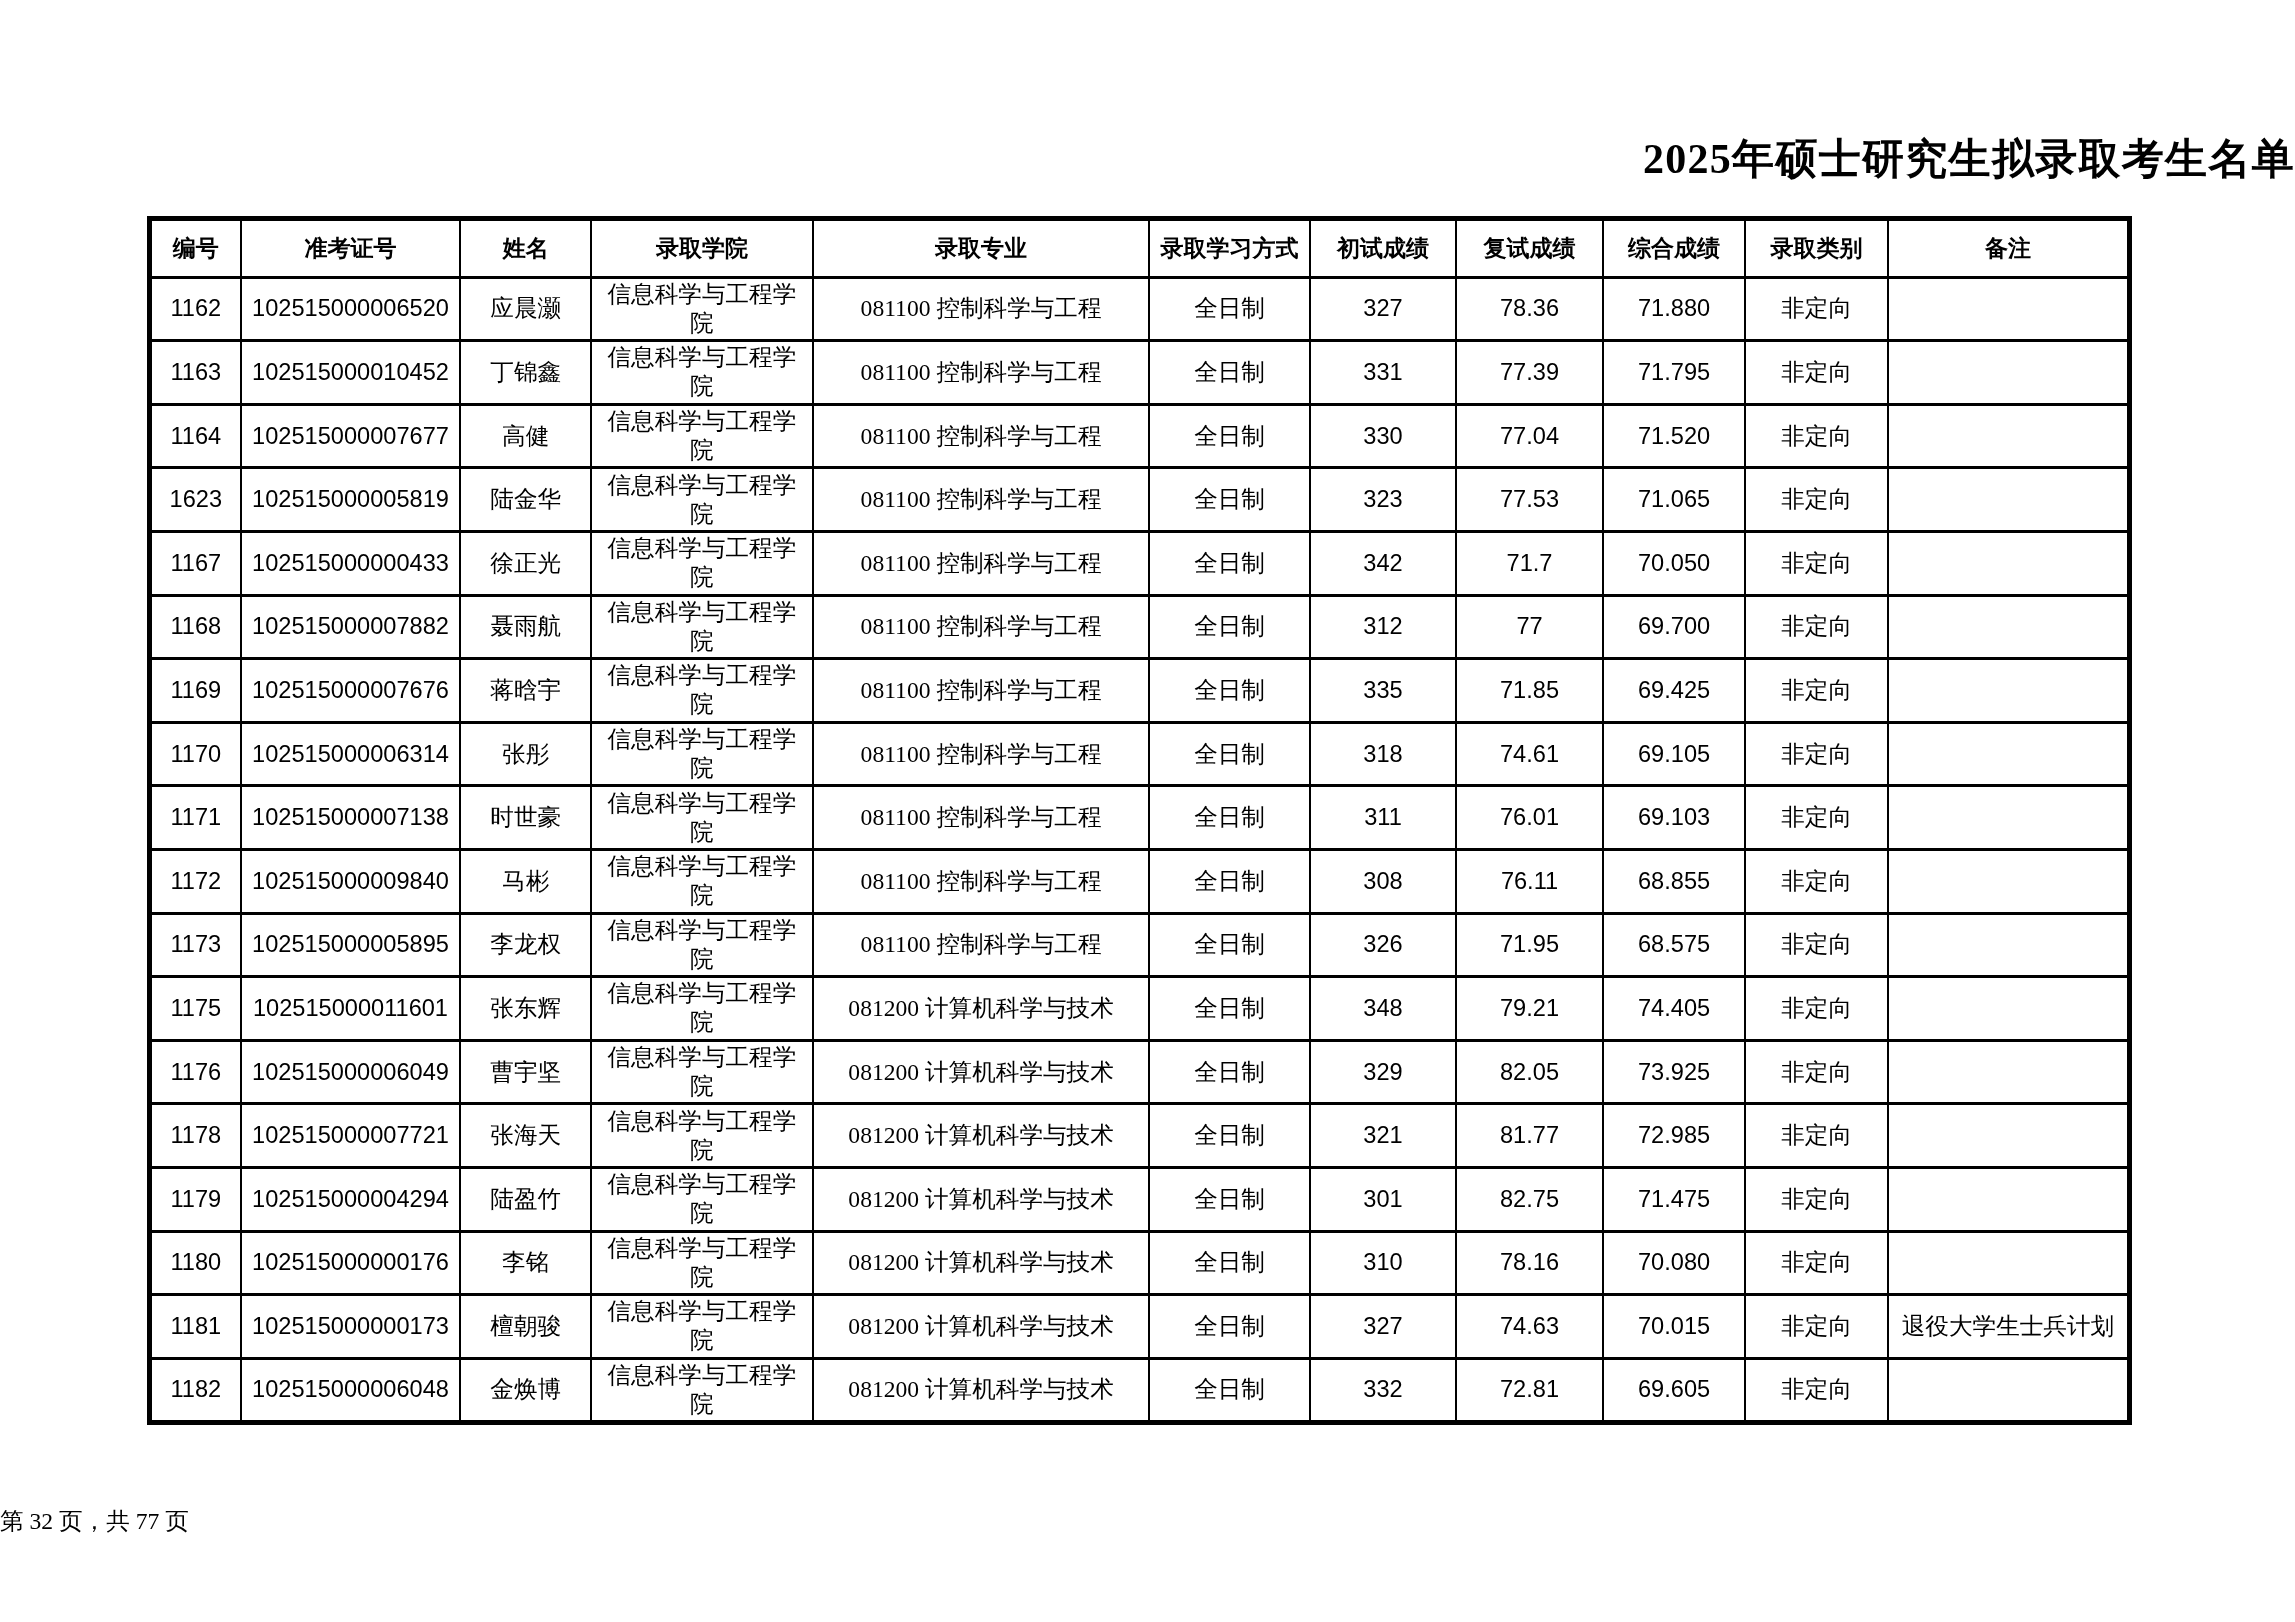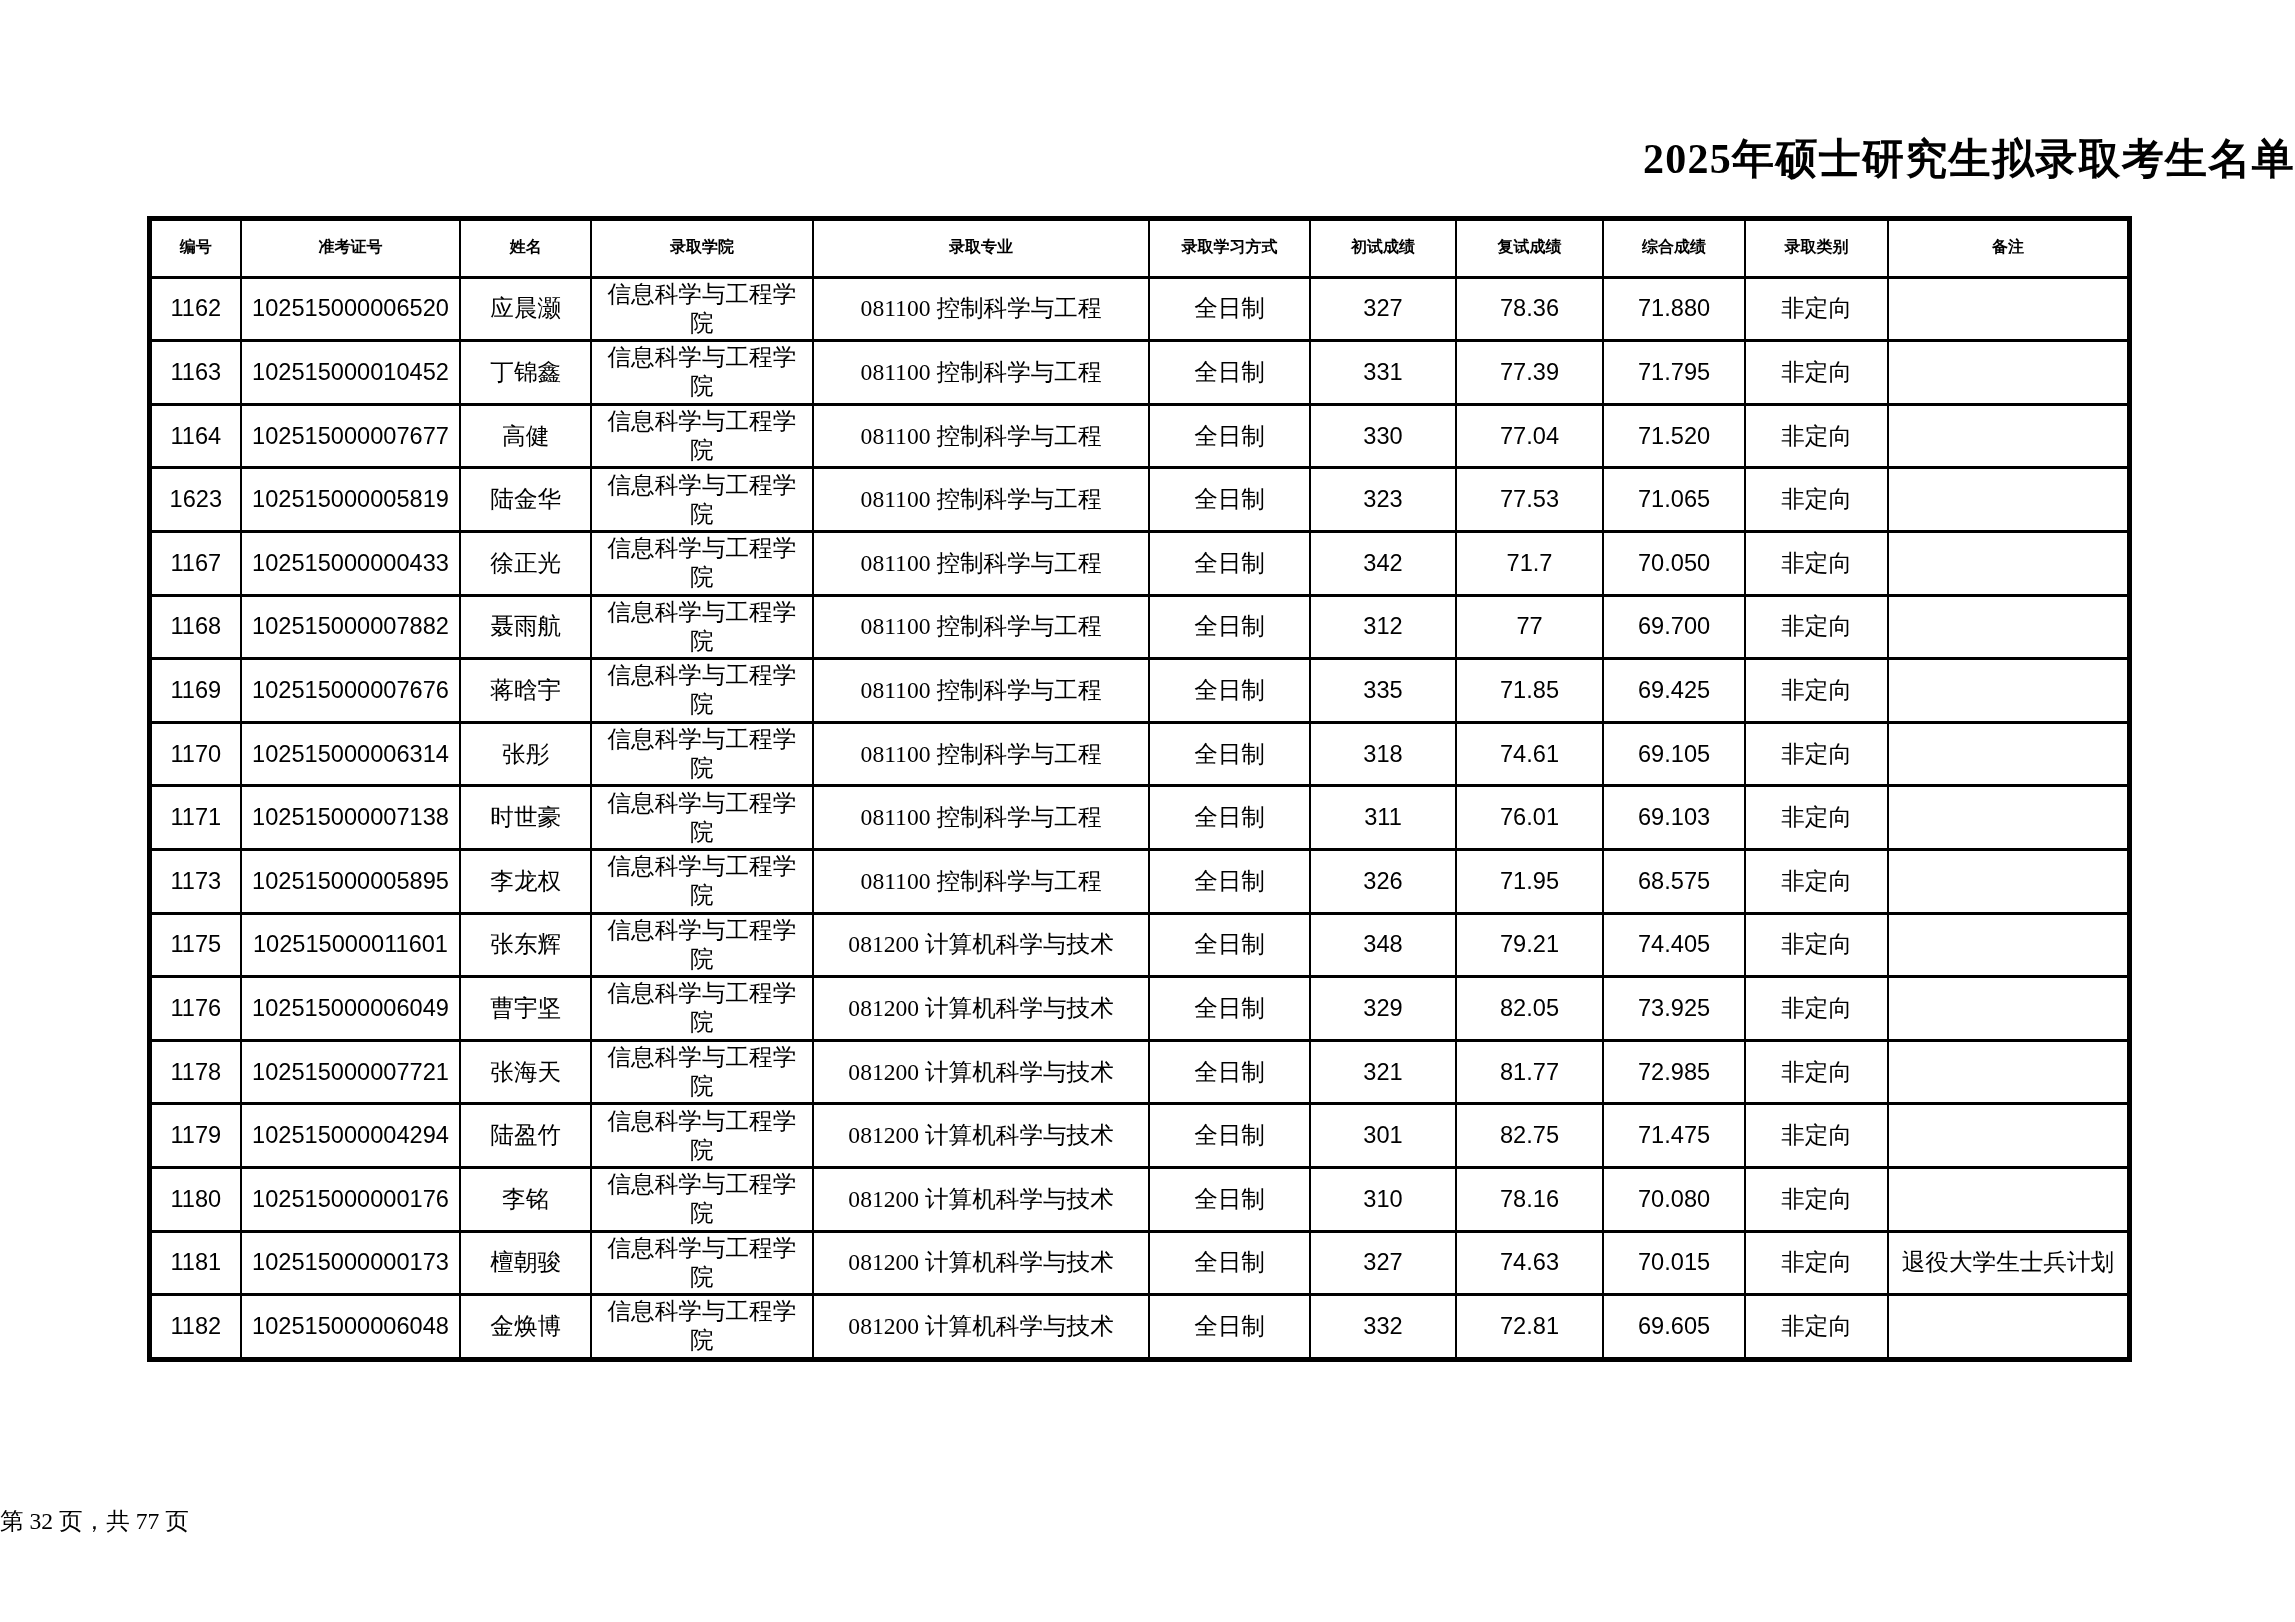--- a/index.html
+++ b/index.html
@@ -44,23 +44,23 @@
     vertical-align: middle;
     padding: 1.3px 3.9px;
     font-size: 23.6px;
     line-height: 29px;
     white-space: pre-line;
     overflow: hidden;
     word-break: break-all;
   }
   table.admission thead th {
     font-weight: bold;
-    font-size: 16px;
+    font-size: 23px;
     height: 52px;
-    font-family: Liberation Mono, monospace;
+    font-family: Liberation Serif, serif;
   }
   table.admission tbody td {
     height: 31px;
     font-family: "Liberation Serif", "DejaVu Serif", serif;
   }
   
   table.admission tbody td.c0,
   table.admission tbody td.c1,
   table.admission tbody td.c6,
   table.admission tbody td.c7,
@@ -235,20 +235,33 @@
           <td class="c3">信息科学与工程学院</td>
           <td class="c4">081100 控制科学与工程</td>
           <td class="c5">全日制</td>
           <td class="c6">311</td>
           <td class="c7">76.01</td>
           <td class="c8">69.103</td>
           <td class="c9">非定向</td>
           <td class="c10"></td>
         </tr>
         <tr>
+          <td class="c0">1172</td>
+          <td class="c1">102515000009840</td>
+          <td class="c2">马彬</td>
+          <td class="c3">信息科学与工程学院</td>
+          <td class="c4">081100 控制科学与工程</td>
+          <td class="c5">全日制</td>
+          <td class="c6">308</td>
+          <td class="c7">76.11</td>
+          <td class="c8">68.855</td>
+          <td class="c9">非定向</td>
+          <td class="c10"></td>
+        </tr>
+        <tr>
           <td class="c0">1173</td>
           <td class="c1">102515000005895</td>
           <td class="c2">李龙权</td>
           <td class="c3">信息科学与工程学院</td>
           <td class="c4">081100 控制科学与工程</td>
           <td class="c5">全日制</td>
           <td class="c6">326</td>
           <td class="c7">71.95</td>
           <td class="c8">68.575</td>
           <td class="c9">非定向</td>

